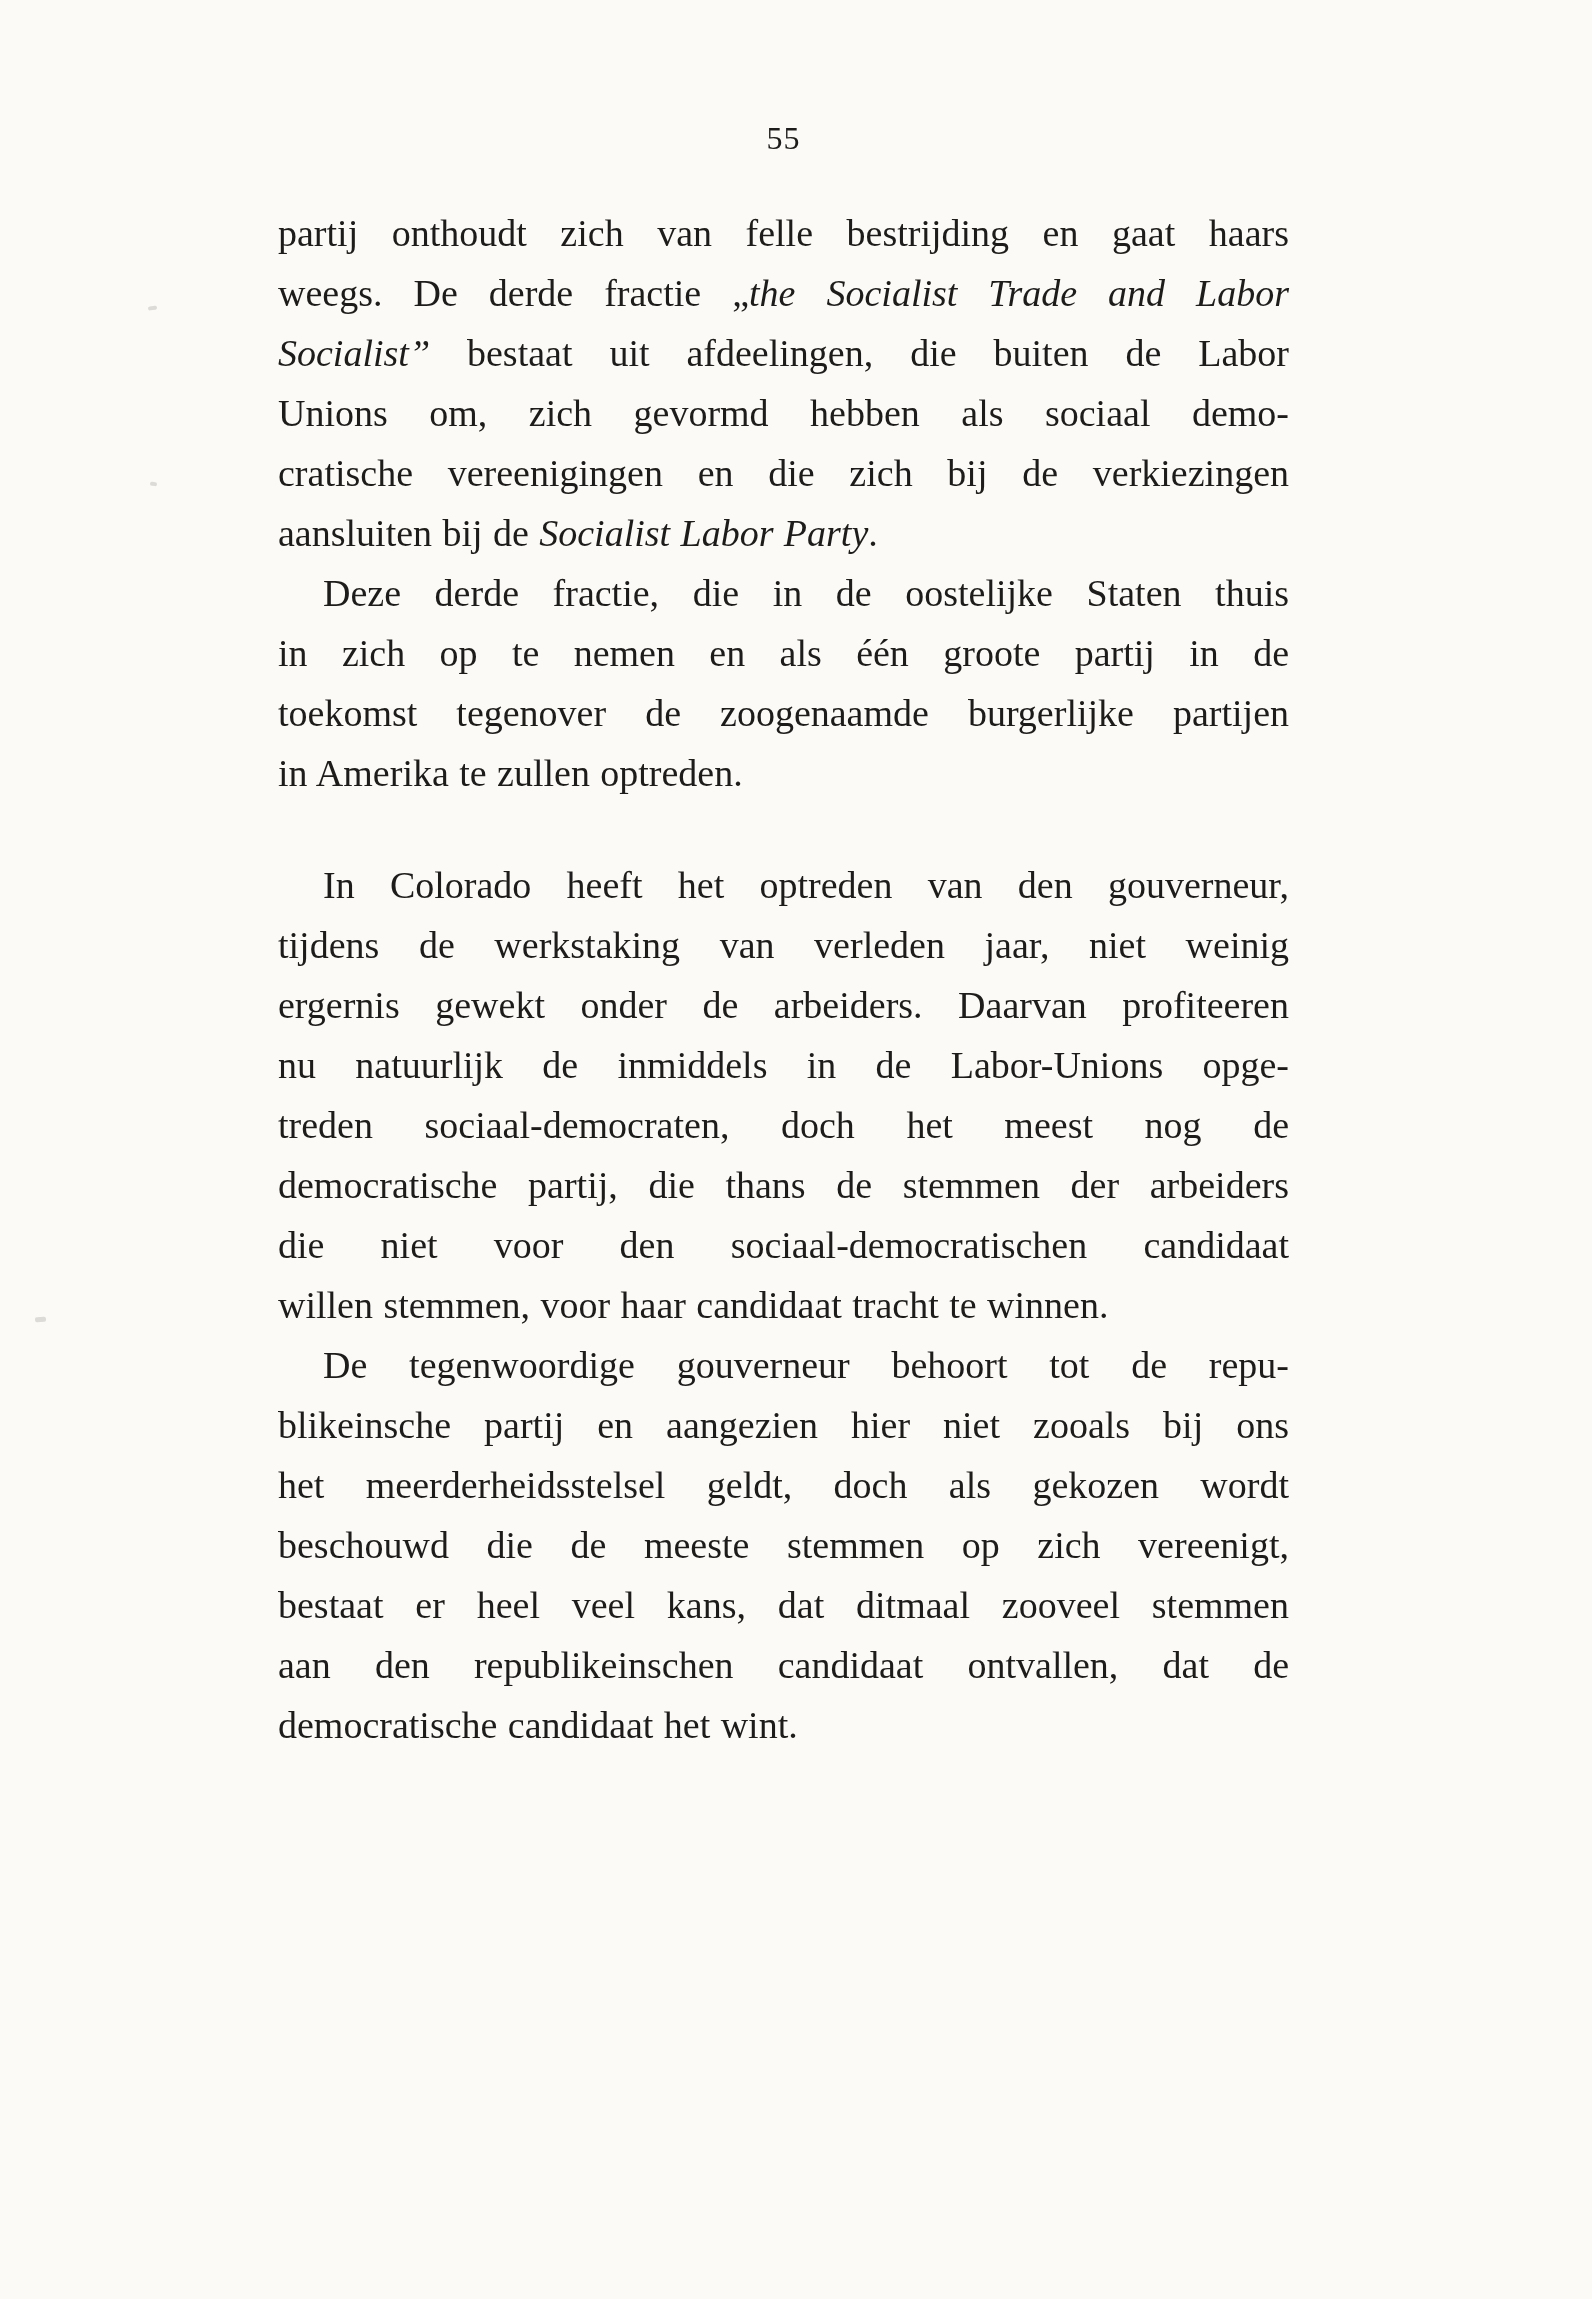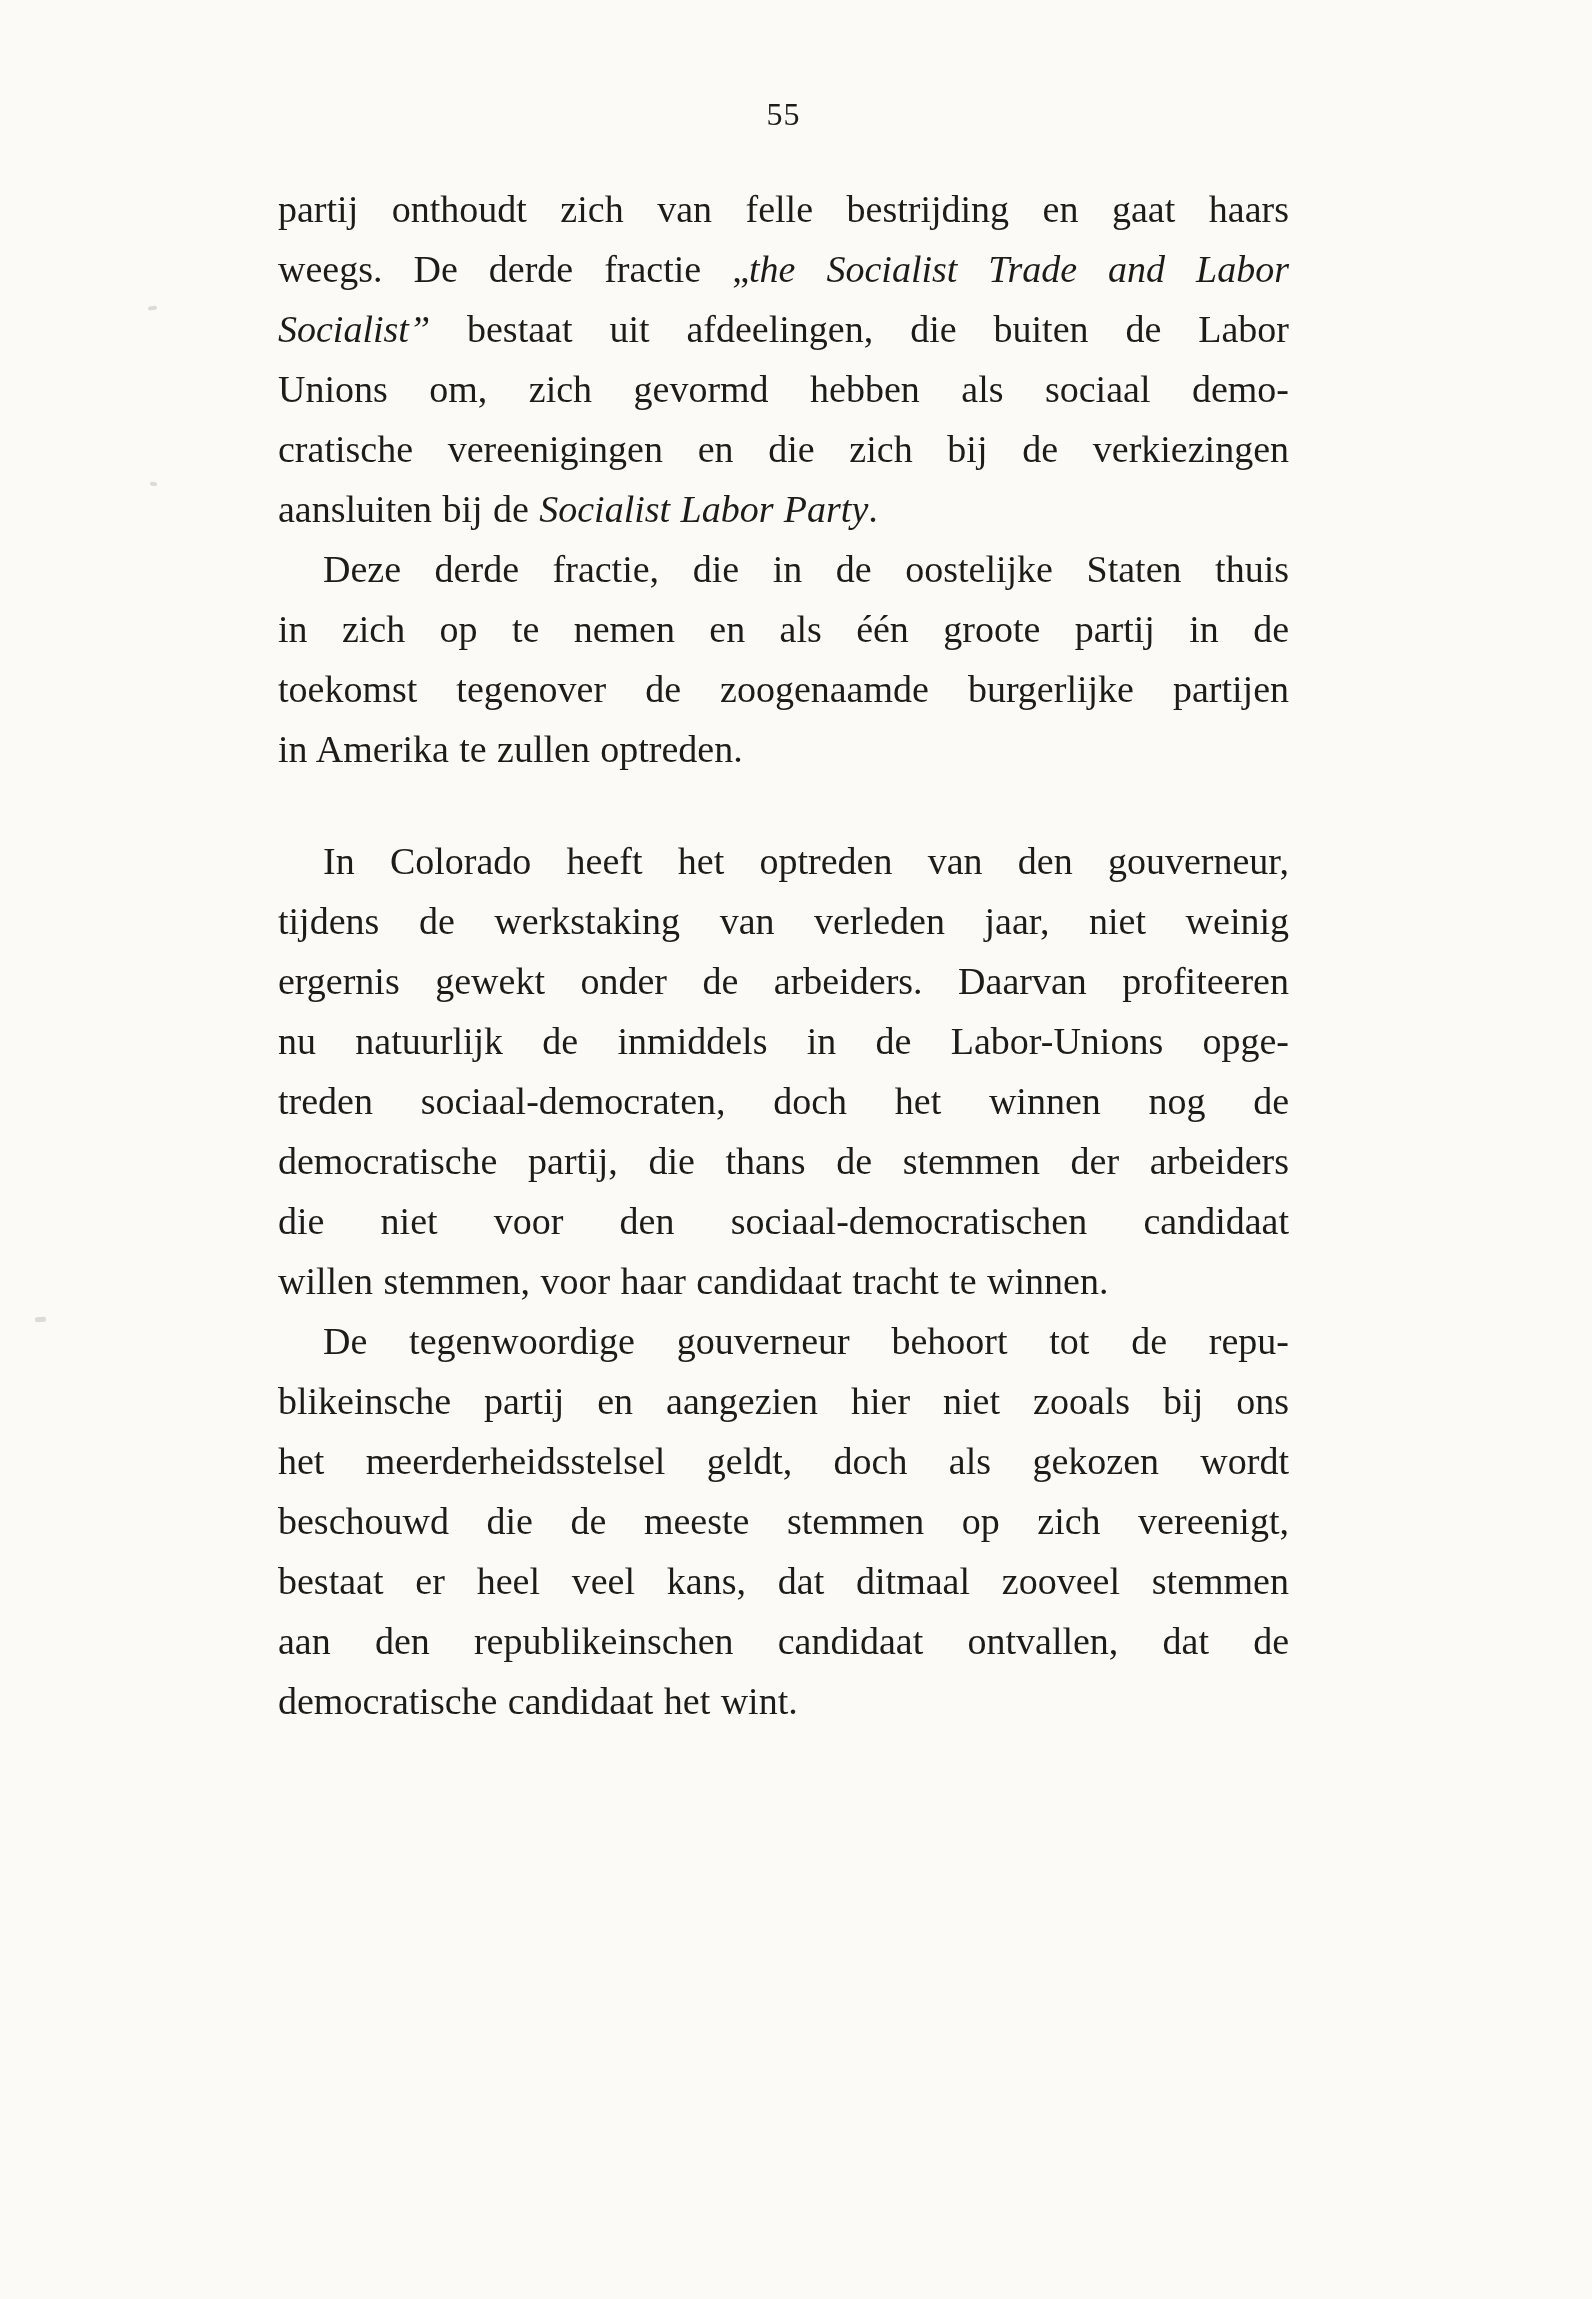--- a/index.html
+++ b/index.html
@@ -16,21 +16,21 @@
     overflow: hidden;
   }
   .page {
     position: relative;
     width: 1593px;
     height: 2299px;
   }
   .page-number {
     margin-left: 278px;
     width: 1011px;
-    padding-top: 96px;
+    padding-top: 120px;
     text-align: center;
     font-size: 32px;
     line-height: 37px;
     letter-spacing: 0.9px;
   }
   .text-block {
     margin-left: 278px;
     margin-top: 46px;
     width: 1011px;
     font-size: 38px;
@@ -90,21 +90,21 @@
         <div class="line indent"><span>Deze derde fractie, die in de oostelijke Staten thuis</span></div>
         <div class="line"><span>in zich op te nemen en als één groote partij in de</span></div>
         <div class="line"><span>toekomst tegenover de zoogenaamde burgerlijke partijen</span></div>
         <div class="line last"><span>in Amerika te zullen optreden.</span></div>
       </div>
       <div class="paragraph gap-before">
         <div class="line indent"><span>In Colorado heeft het optreden van den gouverneur,</span></div>
         <div class="line"><span>tijdens de werkstaking van verleden jaar, niet weinig</span></div>
         <div class="line"><span>ergernis gewekt onder de arbeiders. Daarvan profiteeren</span></div>
         <div class="line"><span>nu natuurlijk de inmiddels in de Labor-Unions opge-</span></div>
-        <div class="line"><span>treden sociaal-democraten, doch het winnen nog de</span></div>
+        <div class="line"><span>treden sociaal-democraten, doch het meest nog de</span></div>
         <div class="line"><span>democratische partij, die thans de stemmen der arbeiders</span></div>
         <div class="line"><span>die niet voor den sociaal-democratischen candidaat</span></div>
         <div class="line last"><span>willen stemmen, voor haar candidaat tracht te winnen.</span></div>
       </div>
       <div class="paragraph">
         <div class="line indent"><span>De tegenwoordige gouverneur behoort tot de repu-</span></div>
         <div class="line"><span>blikeinsche partij en aangezien hier niet zooals bij ons</span></div>
         <div class="line"><span>het meerderheidsstelsel geldt, doch als gekozen wordt</span></div>
         <div class="line"><span>beschouwd die de meeste stemmen op zich vereenigt,</span></div>
         <div class="line"><span>bestaat er heel veel kans, dat ditmaal zooveel stemmen</span></div>

